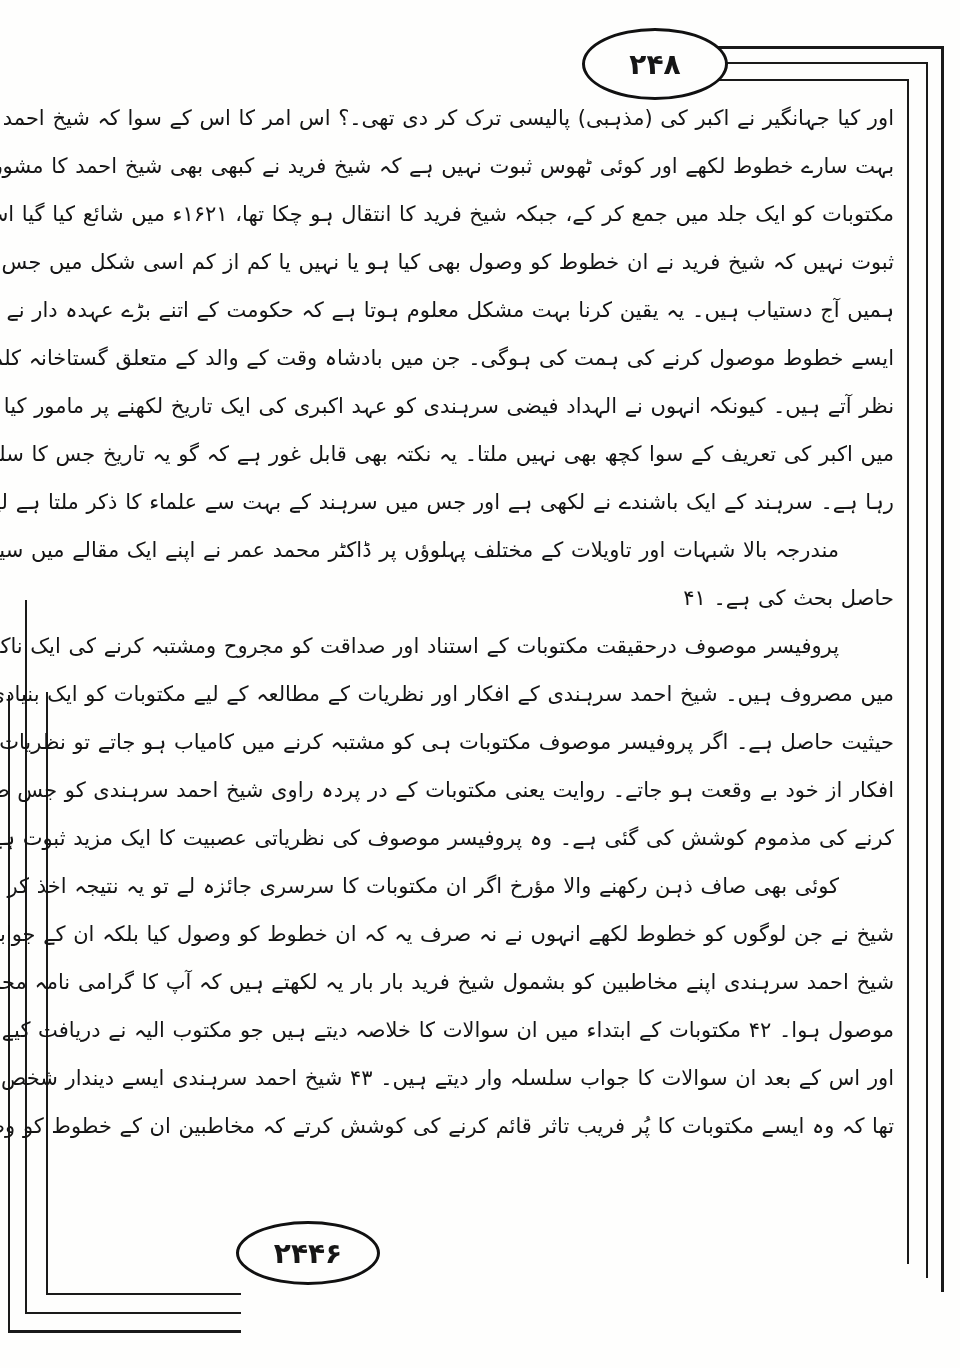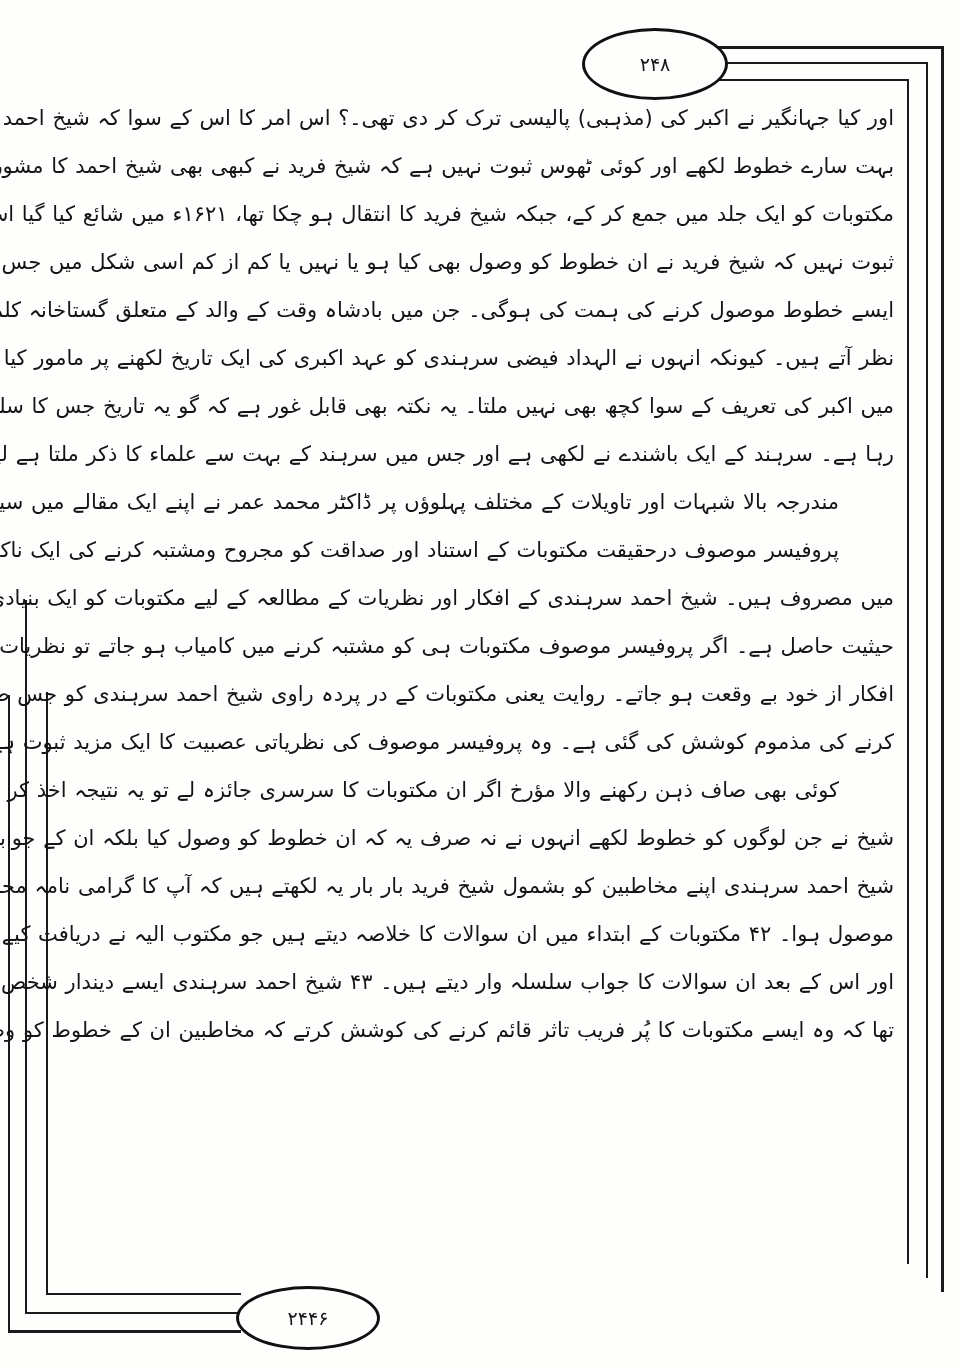--- a/index.html
+++ b/index.html
@@ -26,22 +26,22 @@
     position: absolute;
     border: 3px solid #111;
     border-radius: 50%;
     background: #fefefd;
     display: flex;
     align-items: center;
     justify-content: center;
     z-index: 5;
   }
   .oval span {
-    font-size: 19px;
-    font-weight: normal;
+    font-size: 28px;
+    font-weight: bold;
     letter-spacing: 2px;
     direction: rtl;
   }
   
   .text-body {
     position: absolute;
     top: 94px;
     right: 66px;
     left: 60px;
     direction: rtl;
@@ -82,34 +82,36 @@
   <div class="bline" style="left:46px; top:692px; width:2px; height:603px;"></div>
 
   <div class="bline" style="left:46px; top:1293px; width:195px; height:2px;"></div>
   <div class="bline" style="left:25px; top:1312px; width:216px; height:2px;"></div>
   <div class="bline" style="left:8px;  top:1330px; width:233px; height:3px;"></div>
 
   <div class="oval" style="left:582px; top:28px; width:140px; height:66px;">
     <span>۲۴۸</span>
   </div>
 
-  <div class="oval" style="left:236px; top:1286px; width:138px; height:58px;">
+  <div class="oval" style="left:236px; top:1221px; width:138px; height:58px;">
     <span>۲۴۴۶</span>
   </div>
 
   <div class="text-body" dir="rtl">
       <div class="line">اور کیا جہانگیر نے اکبر کی (مذہبی) پالیسی ترک کر دی تھی۔؟ اس امر کا اس کے سوا کہ شیخ احمد نے شیخ فرید کو</div>
       <div class="line">بہت سارے خطوط لکھے اور کوئی ٹھوس ثبوت نہیں ہے کہ شیخ فرید نے کبھی بھی شیخ احمد کا مشورہ قبول کیا ہو۔ ان</div>
       <div class="line">مکتوبات کو ایک جلد میں جمع کر کے، جبکہ شیخ فرید کا انتقال ہو چکا تھا، ۱۶۲۱ء میں شائع کیا گیا اس بات کا کوئی</div>
       <div class="line">ثبوت نہیں کہ شیخ فرید نے ان خطوط کو وصول بھی کیا ہو یا نہیں یا کم از کم اسی شکل میں جس میں وہ (مکتوبات)</div>
+      <div class="line">ہمیں آج دستیاب ہیں۔ یہ یقین کرنا بہت مشکل معلوم ہوتا ہے کہ حکومت کے اتنے بڑے عہدہ دار نے</div>
       <div class="line">ایسے خطوط موصول کرنے کی ہمت کی ہوگی۔ جن میں بادشاہ وقت کے والد کے متعلق گستاخانہ کلمات</div>
       <div class="line">نظر آتے ہیں۔ کیونکہ انہوں نے الہداد فیضی سرہندی کو عہد اکبری کی ایک تاریخ لکھنے پر مامور کیا تھا۔ جس</div>
       <div class="line">میں اکبر کی تعریف کے سوا کچھ بھی نہیں ملتا۔ یہ نکتہ بھی قابل غور ہے کہ گو یہ تاریخ جس کا سلسلہ ۱۶۰۱ء تک</div>
       <div class="line">رہا ہے۔ سرہند کے ایک باشندے نے لکھی ہے اور جس میں سرہند کے بہت سے علماء کا ذکر ملتا ہے لیکن</div>
       <div class="line indent">مندرجہ بالا شبہات اور تاویلات کے مختلف پہلوؤں پر ڈاکٹر محمد عمر نے اپنے ایک مقالے میں سیر</div>
+      <div class="line end">حاصل بحث کی ہے۔ ۴۱</div>
       <div class="line indent">پروفیسر موصوف درحقیقت مکتوبات کے استناد اور صداقت کو مجروح ومشتبہ کرنے کی ایک ناکام کوشش</div>
       <div class="line">میں مصروف ہیں۔ شیخ احمد سرہندی کے افکار اور نظریات کے مطالعہ کے لیے مکتوبات کو ایک بنیادی مآخذ کی</div>
       <div class="line">حیثیت حاصل ہے۔ اگر پروفیسر موصوف مکتوبات ہی کو مشتبہ کرنے میں کامیاب ہو جاتے تو نظریات اور</div>
       <div class="line">افکار از خود بے وقعت ہو جاتے۔ روایت یعنی مکتوبات کے در پردہ راوی شیخ احمد سرہندی کو جس طرح ملوث</div>
       <div class="line end">کرنے کی مذموم کوشش کی گئی ہے۔ وہ پروفیسر موصوف کی نظریاتی عصبیت کا ایک مزید ثبوت ہے۔</div>
       <div class="line indent">کوئی بھی صاف ذہن رکھنے والا مؤرخ اگر ان مکتوبات کا سرسری جائزہ لے تو یہ نتیجہ اخذ کر سکتا ہے کہ</div>
       <div class="line">شیخ نے جن لوگوں کو خطوط لکھے انہوں نے نہ صرف یہ کہ ان خطوط کو وصول کیا بلکہ ان کے جوابات بھی دیے۔</div>
       <div class="line">شیخ احمد سرہندی اپنے مخاطبین کو بشمول شیخ فرید بار بار یہ لکھتے ہیں کہ آپ کا گرامی نامہ محبت نامہ، مرحمت نامہ،</div>
       <div class="line">موصول ہوا۔ ۴۲ مکتوبات کے ابتداء میں ان سوالات کا خلاصہ دیتے ہیں جو مکتوب الیہ نے دریافت کیے ہیں</div>
       <div class="line">اور اس کے بعد ان سوالات کا جواب سلسلہ وار دیتے ہیں۔ ۴۳ شیخ احمد سرہندی ایسے دیندار شخص سے یہ بعید</div>

